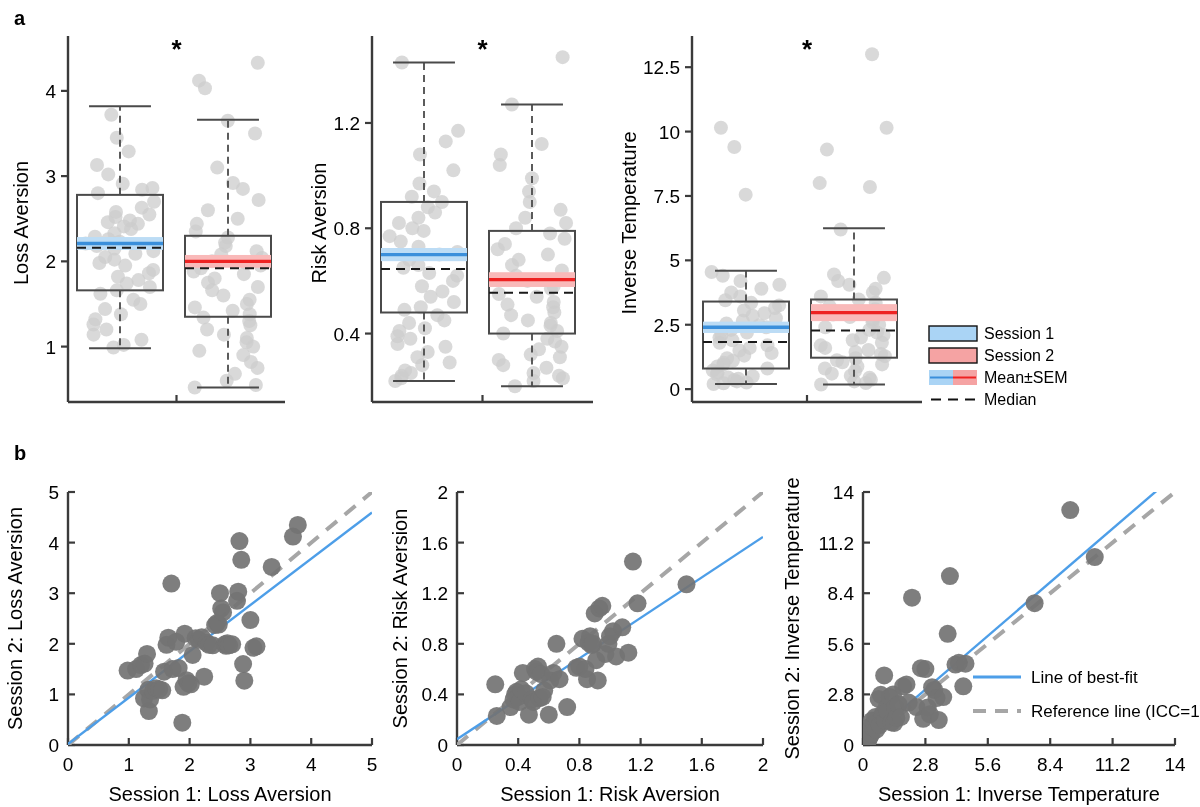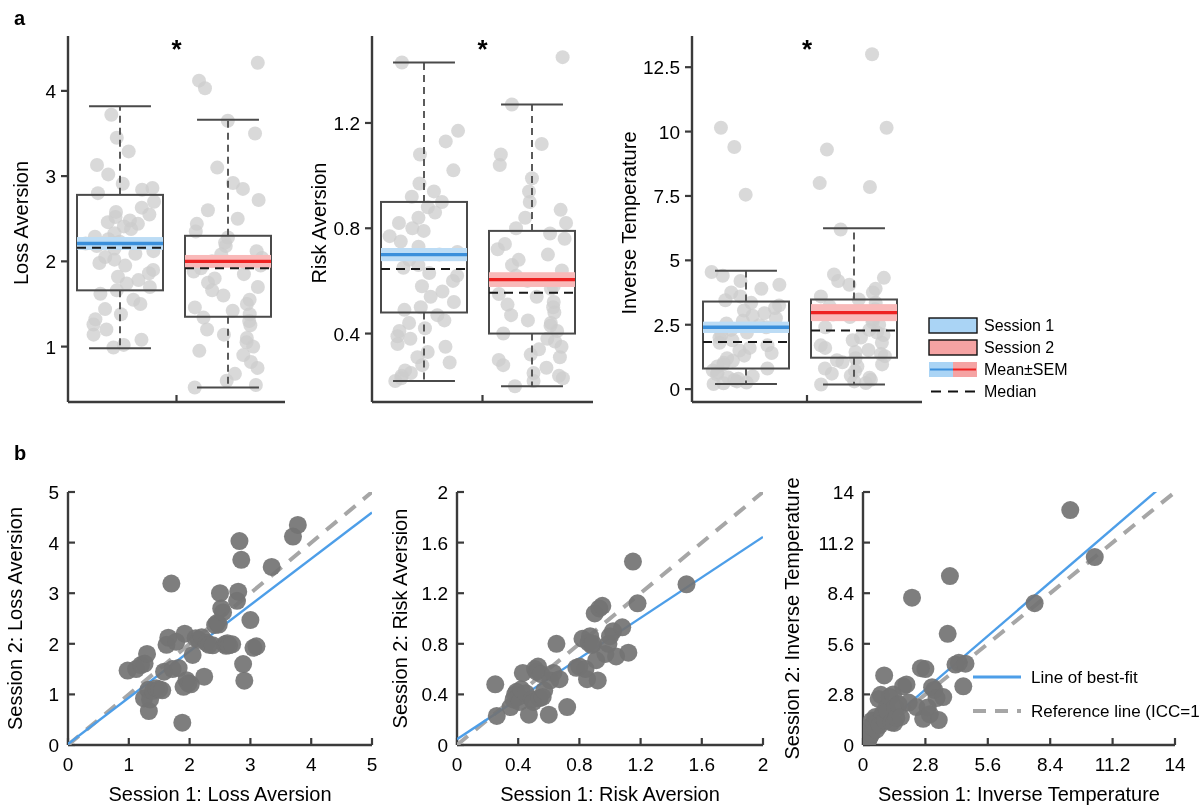--- a/index.html
+++ b/index.html
@@ -432,21 +432,21 @@
           <line x1="244" y1="337.70071942446043" x2="244" y2="364.4863309352518" stroke="#4a4a4a" stroke-width="1.8" stroke-dasharray="7,5"></line>
           <line x1="213.04" y1="208.15107913669067" x2="274.96" y2="208.15107913669067" stroke="#4a4a4a" stroke-width="2"></line>
           <line x1="213.04" y1="364.4863309352518" x2="274.96" y2="364.4863309352518" stroke="#4a4a4a" stroke-width="2"></line>
           <rect x="201" y="279.49352517985614" width="86" height="58.207194244604295" fill="none" stroke="#4a4a4a" stroke-width="2"></rect>
           <rect x="201" y="284.1294964028777" width="86" height="16.998561151079173" fill="#f9b9b9"></rect>
           <line x1="201" y1="292.62877697841725" x2="287" y2="292.62877697841725" stroke="#ee2222" stroke-width="3.4"></line>
           <line x1="201" y1="310.4" x2="287" y2="310.4" stroke="#1a1a1a" stroke-width="2" stroke-dasharray="9,6"></line>
         </g>
       </svg>
     </div>
-  <div class="plot" id="legend-a" style="left:925px;top:312px;">
+  <div class="plot" id="legend-a" style="left:925px;top:320px;">
       <svg width="175" height="96" viewBox="0 0 175 96">
         <g>
           <rect x="4" y="6" width="48" height="15" fill="#aad4f5" stroke="#111" stroke-width="1.4"></rect>
           <text x="59" y="19" class="legend-label">Session 1</text>
         </g>
         <g>
           <rect x="4" y="28" width="48" height="15" fill="#f5a3a3" stroke="#111" stroke-width="1.4"></rect>
           <text x="59" y="41" class="legend-label">Session 2</text>
         </g>
         <g>

